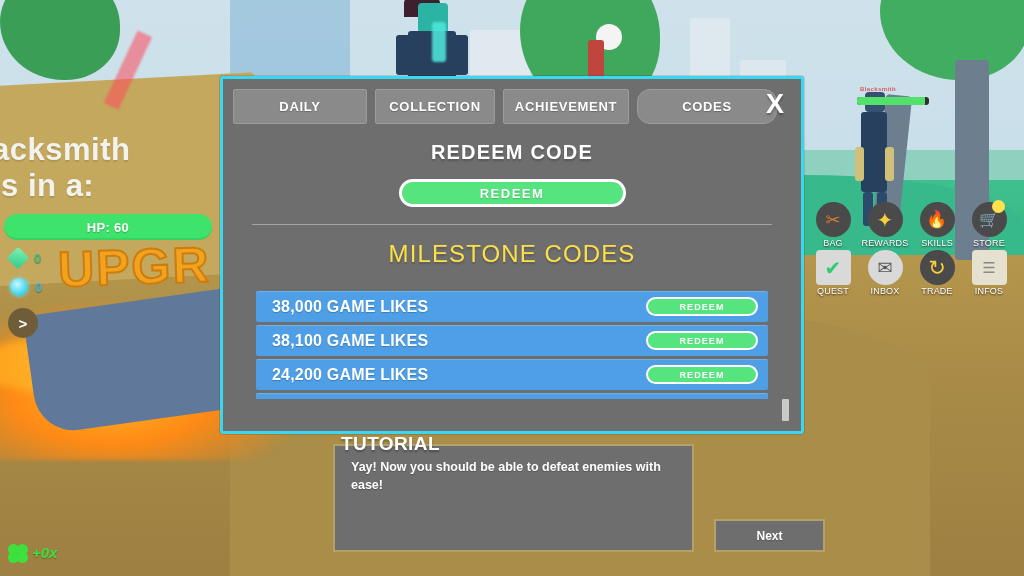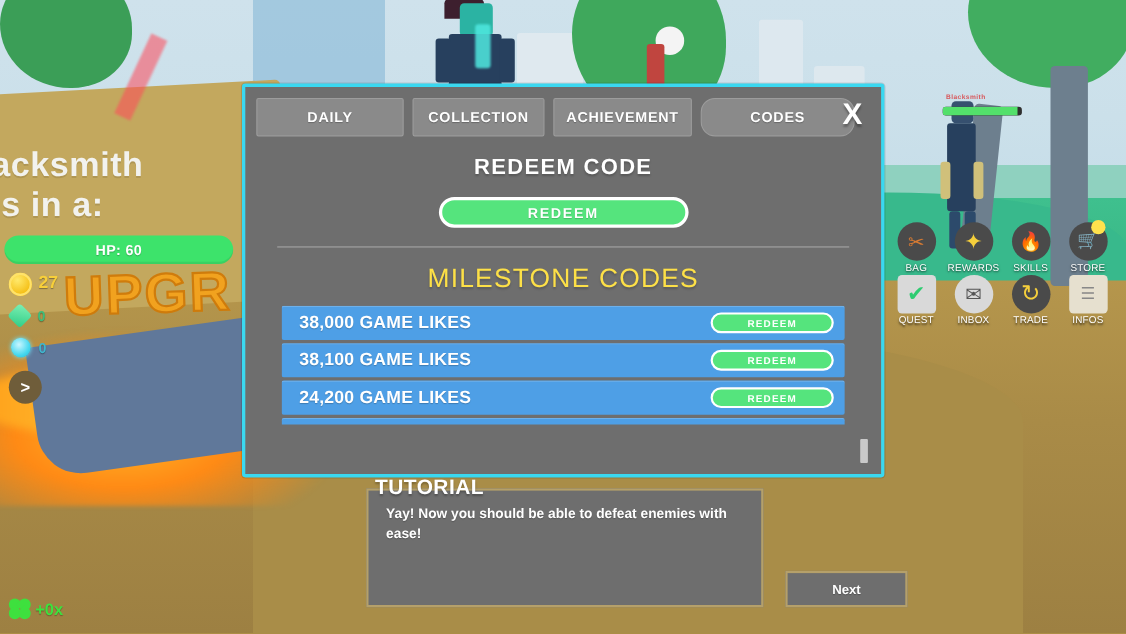--- a/index.html
+++ b/index.html
@@ -224,21 +224,21 @@
   .divider {
     width:520px; height:1px; margin:17px auto 0 auto;
     background:rgba(255,255,255,.38);
   }
   .section-title {
     text-align:center; margin-top:15px; color:#fde047;
     font-size:24px; font-weight:400; letter-spacing:1.1px;
     text-shadow:0 2px 2px rgba(0,0,0,.2);
   }
   #milestone-wrap {
-    position:relative; margin:10px auto 0 auto; width:512px;
+    position:relative; margin:23px auto 0 auto; width:512px;
     height:108px; overflow:hidden;
   }
   .mrow {
     position:relative; height:31px; margin-bottom:3px;
     background:#4e9fe6; border-radius:2px;
     display:flex; align-items:center; justify-content:space-between;
     padding:0 10px 0 16px;
     box-shadow:inset 0 1px 0 rgba(255,255,255,.18);
   }
   .mrow .mtitle {
@@ -277,21 +277,21 @@
   }
   #tut-next {
     position:absolute; left:381px; top:86px; width:111px; height:33px;
     background:#6e6e6e; border:2px solid #b5a06a;
     color:#fff; font-family:"Liberation Sans", sans-serif;
     font-size:12px; font-weight:700;
     text-shadow:0 1px 1px rgba(0,0,0,.25);
   }
 
   
-  #boost { position:absolute; left:8px; top:544px; display:flex; align-items:flex-end; }
+  #boost { position:absolute; left:8px; top:544px; display:flex; align-items:flex-start;font-style:italic; }
   .clover {
     width:21px; height:19px; position:relative; margin-right:3px;
   }
   .clover i {
     position:absolute; width:11px; height:11px; background:#3ee03e;
     border-radius:50% 50% 50% 0;
   }
   .clover i:nth-child(1){ left:0; top:0; transform:rotate(-45deg); }
   .clover i:nth-child(2){ left:9px; top:0; transform:rotate(45deg); }
   .clover i:nth-child(3){ left:0; top:8px; transform:rotate(-135deg); }
@@ -357,24 +357,20 @@
   <div class="upgrade-text">UPGR</div>
   <div style="position:absolute;left:120px;top:30px;width:16px;height:80px;background:#ff4a5a;opacity:.55;transform:rotate(25deg);filter:blur(1px);"></div>
 </div>
 
 <div id="hud-left">
   <div class="hp-bar">
     <span>HP: 60</span>
   </div>
 
   <div class="cur-row">
-    <div class="cur-ico coin"></div>
-    <div class="cur-val">27</div>
-  </div>
-  <div class="cur-row">
     <div class="gem-green"></div>
     <div class="cur-val zero">0</div>
   </div>
   <div class="cur-row">
     <div class="gem-cyan"></div>
     <div class="cur-val zero cy">0</div>
   </div>
 
   <div class="expander">
     <span>&gt;</span>

